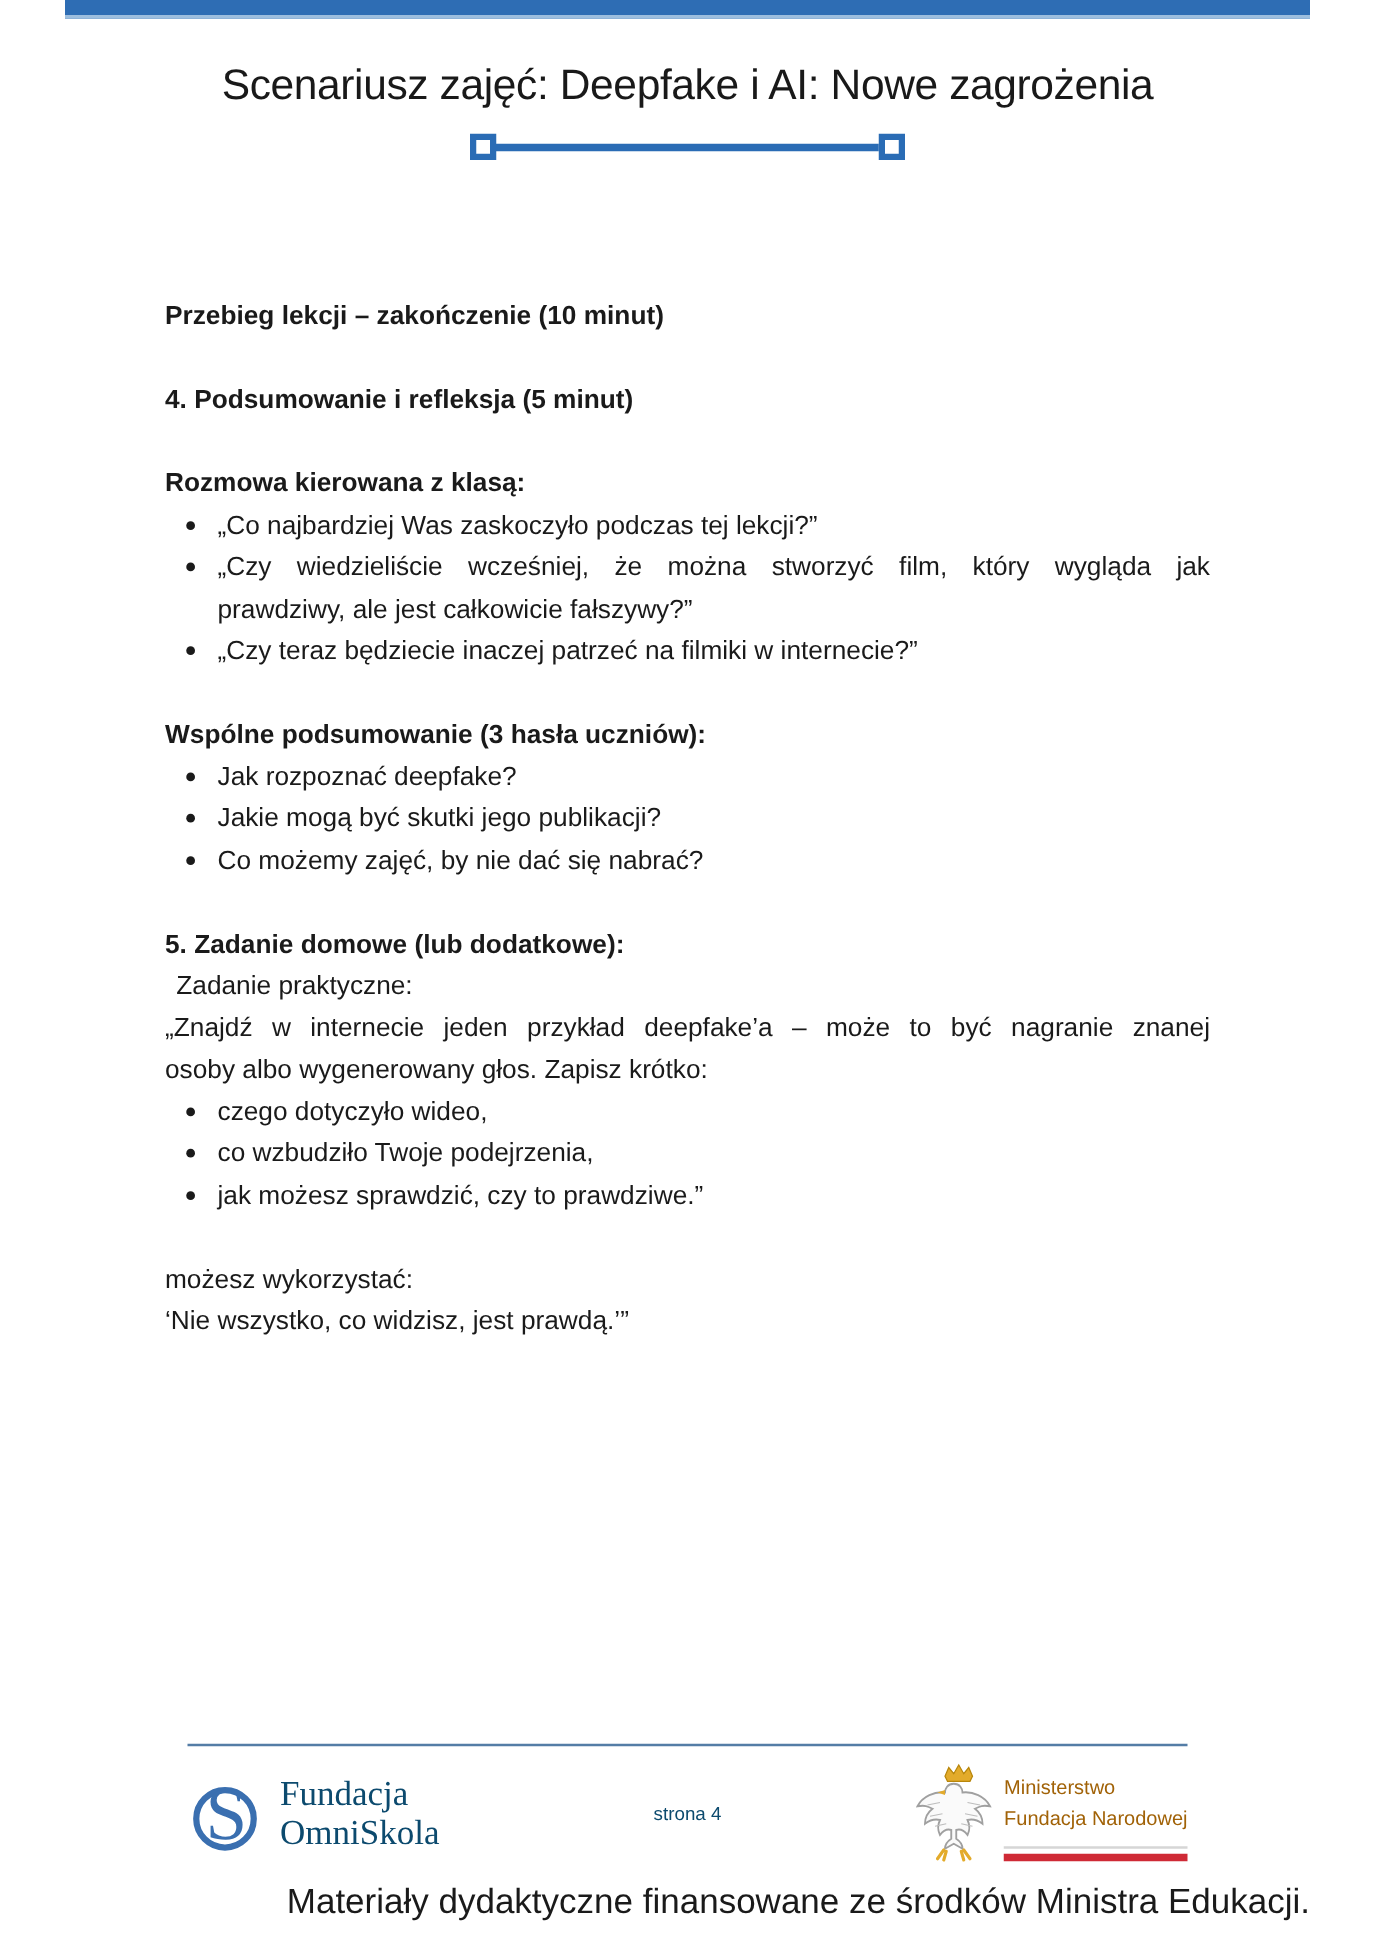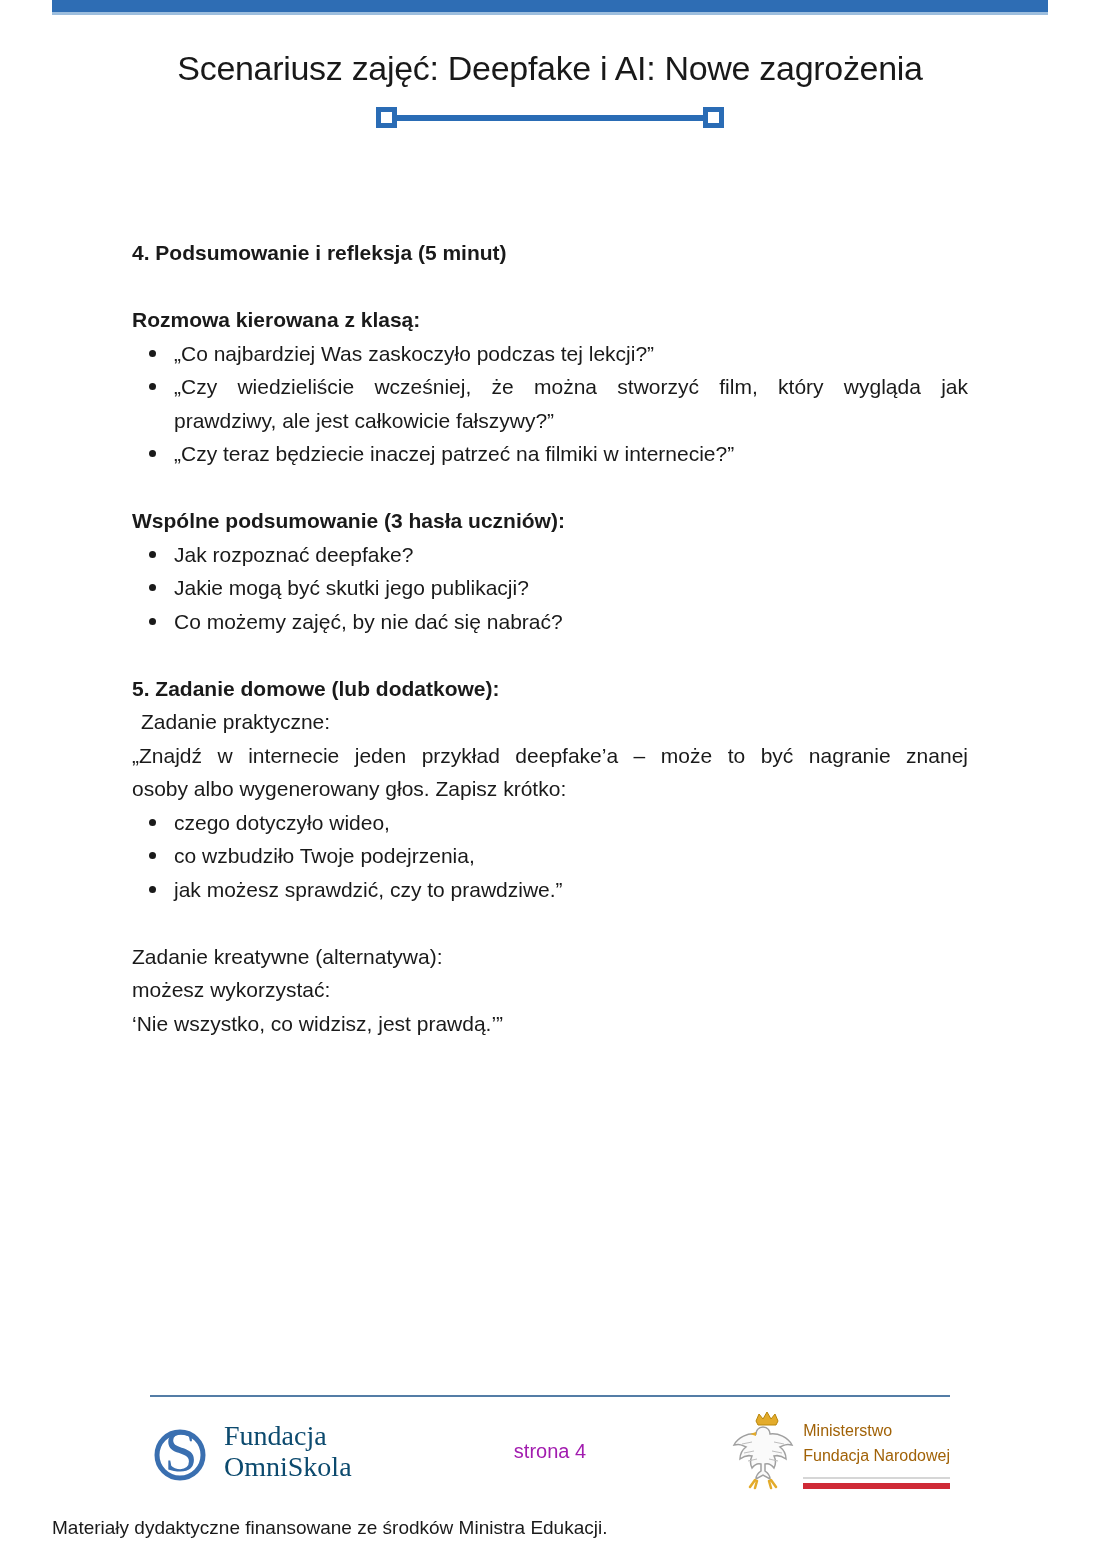--- a/index.html
+++ b/index.html
@@ -105,58 +105,59 @@
   .fundacja-text {
     font-family: "Liberation Serif", serif;
     color: #0c4a6e;
     font-size: 28px;
     line-height: 31px;
   }
   .pagenum {
     position: absolute;
     left: 50%;
     transform: translateX(-50%);
-    font-size: 20px;
-    color: #a21caf;
+    font-size: 15px;
+    color: #0c4a6e;
   }
   .ministry { display: flex; align-items: flex-start; gap: 9px; }
   .ministry-text {
     padding-top: 8px;
     font-size: 16px;
     line-height: 25px;
     color: #a16207;
   }
   .flag { margin-top: 9px; width: 100%; }
   .flag-top { height: 4px; background: #ffffff; border-top: 2px solid #d6d6d6; }
   .flag-red { height: 6px; background: #cf2a36; margin-top: 2px; }
 
   .funding {
-    margin-top: 20px;
-    text-align: left;
-    font-size: 19px;
+    margin-top: 8px;
+    text-align: right;
+    font-size: 28px;
     color: #1a1a1a;
   }
 </style>
 </head>
 <body>
 
 <div class="page">
 
   <div class="topbar"></div>
 
   <h1 class="title">Scenariusz zajęć: Deepfake i AI: Nowe zagrożenia</h1>
 
   <div class="divider">
     <span class="sq"></span>
     <span class="rule"></span>
     <span class="sq"></span>
   </div>
 
   <div class="content">
 
+    <p class="block bold">Przebieg lekcji – zakończenie (10 minut)</p>
 
     <p class="block bold">4. Podsumowanie i refleksja (5 minut)</p>
 
     <div class="block">
       <p class="bold">Rozmowa kierowana z klasą:</p>
       <ul class="blist">
         <li class="bitem">„Co najbardziej Was zaskoczyło podczas tej lekcji?”</li>
         <li class="bitem">
           <div class="just">„Czy wiedzieliście wcześniej, że można stworzyć film, który wygląda jak</div>
           <div>prawdziwy, ale jest całkowicie fałszywy?”</div>
@@ -180,21 +181,20 @@
       <div class="just">„Znajdź w internecie jeden przykład deepfake’a – może to być nagranie znanej</div>
       <div>osoby albo wygenerowany głos. Zapisz krótko:</div>
       <ul class="blist">
         <li class="bitem">czego dotyczyło wideo,</li>
         <li class="bitem">co wzbudziło Twoje podejrzenia,</li>
         <li class="bitem">jak możesz sprawdzić, czy to prawdziwe.”</li>
       </ul>
     </div>
 
     <div class="block">
-      <p>Zadanie kreatywne (alternatywa):</p>
       <div>możesz wykorzystać:</div>
       <p>‘Nie wszystko, co widzisz, jest prawdą.’”</p>
     </div>
 
   </div>
 
   <div class="footer">
     <div class="frule"></div>
 
     <div class="frow">

